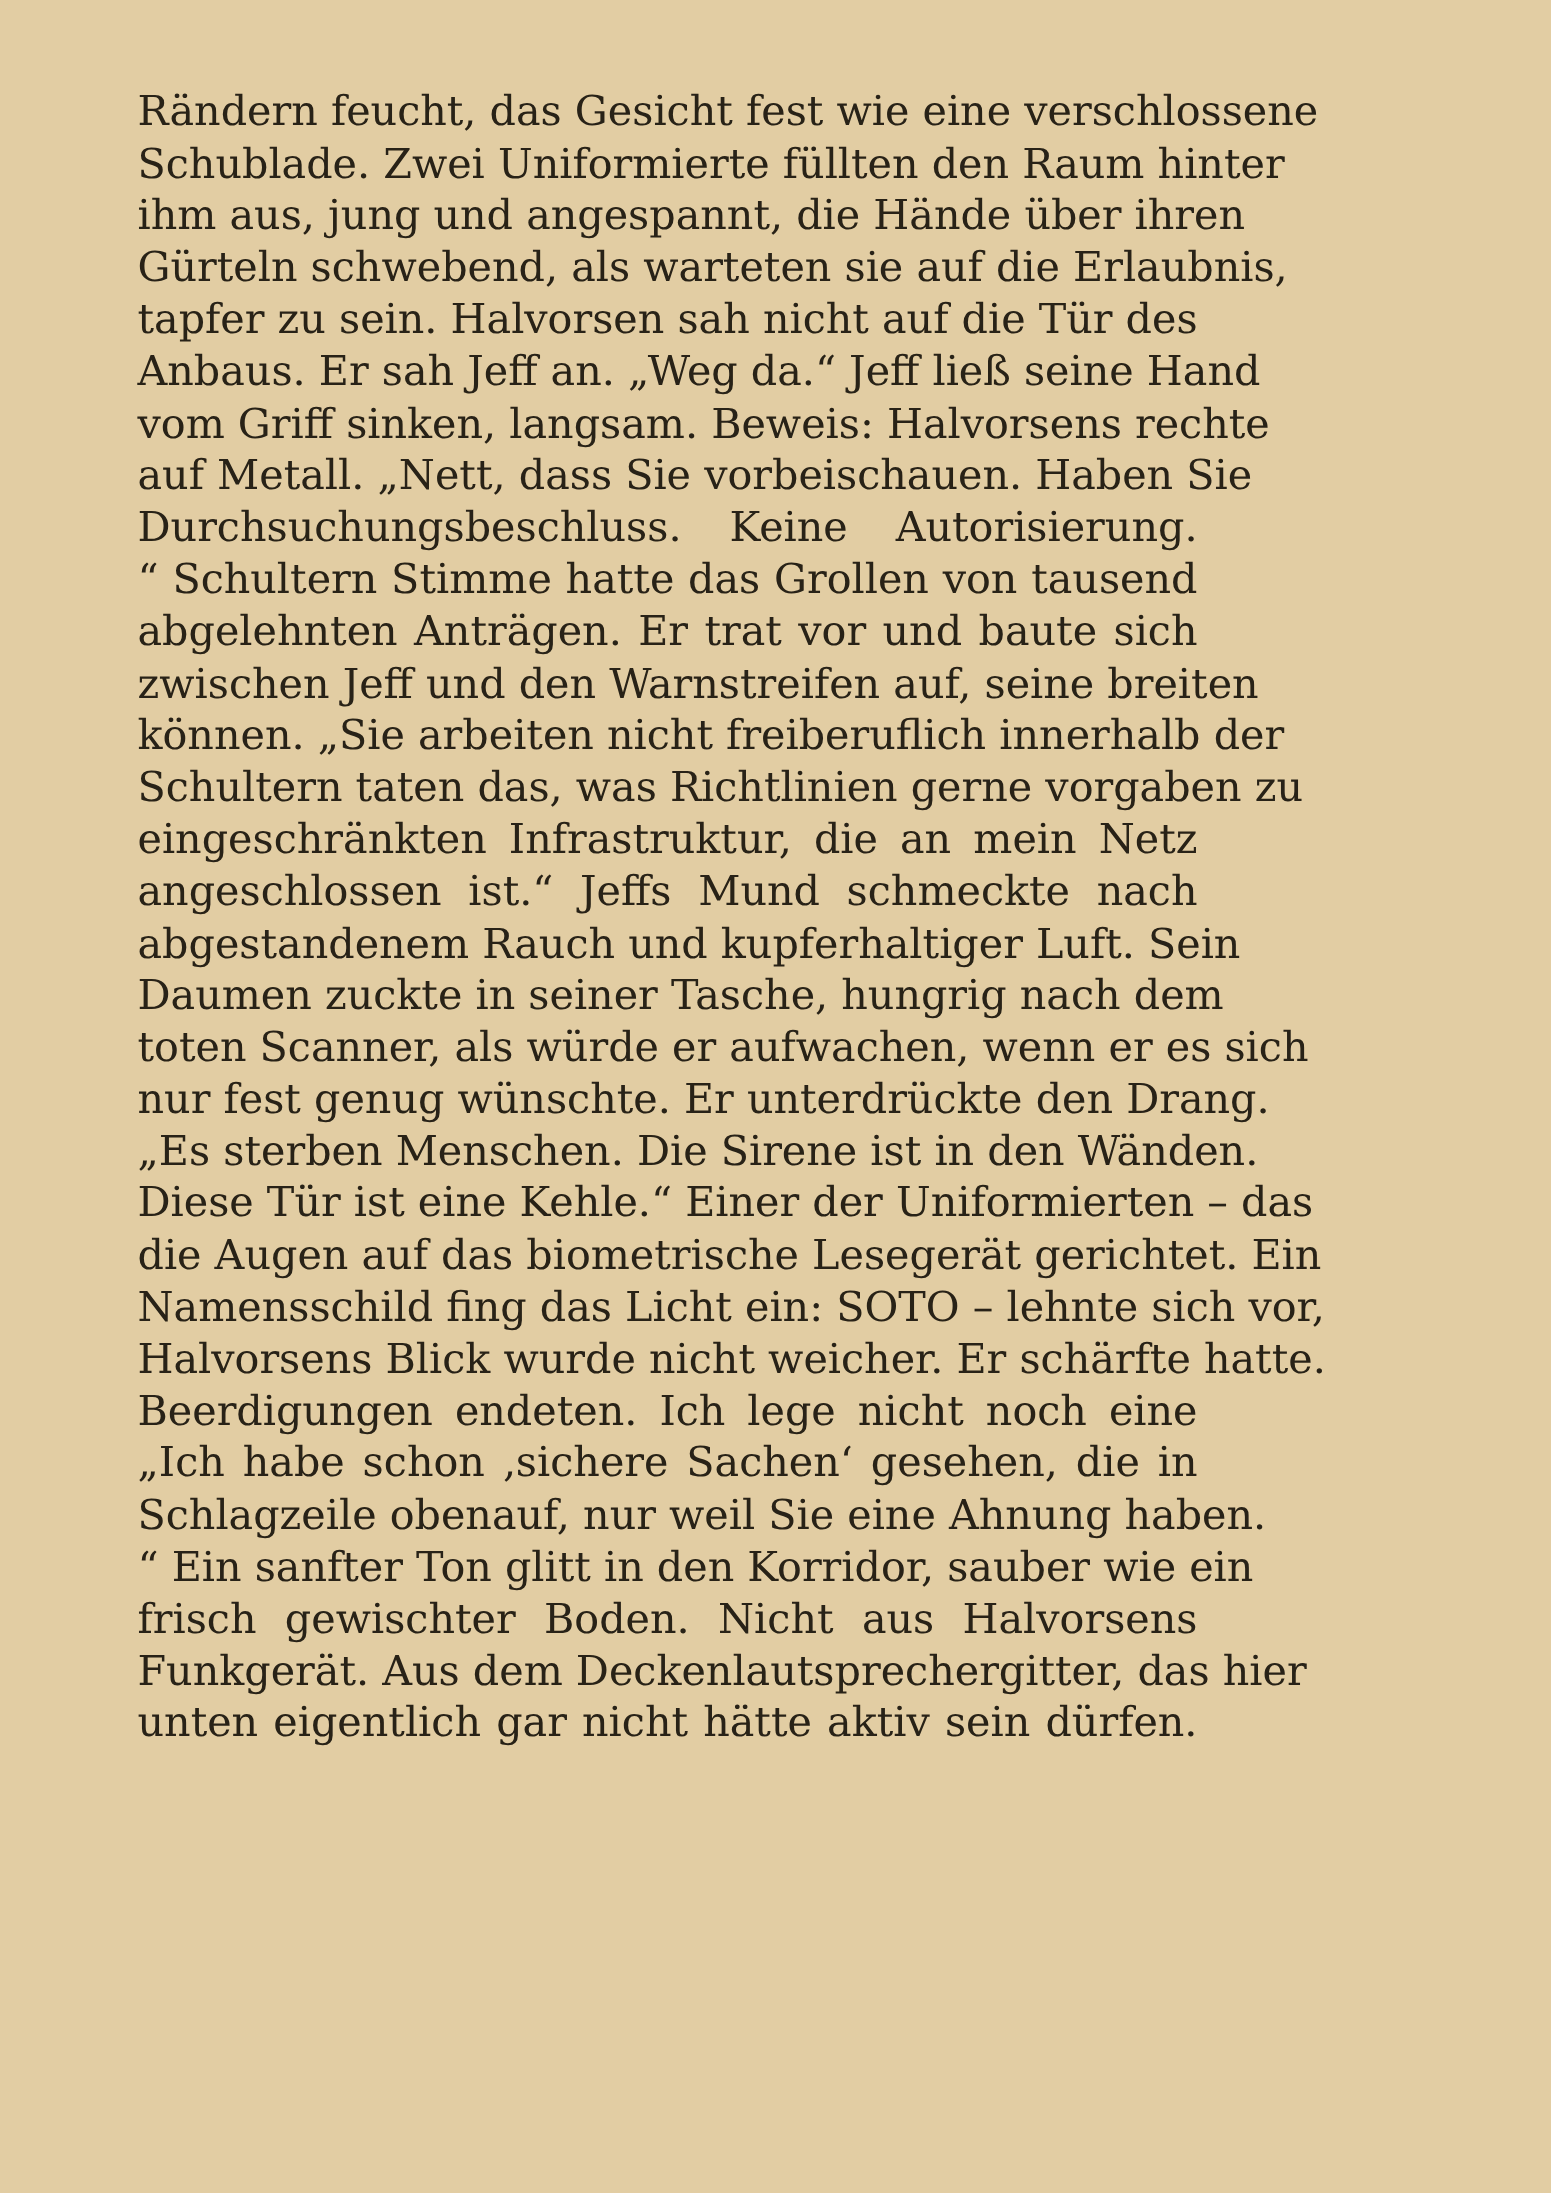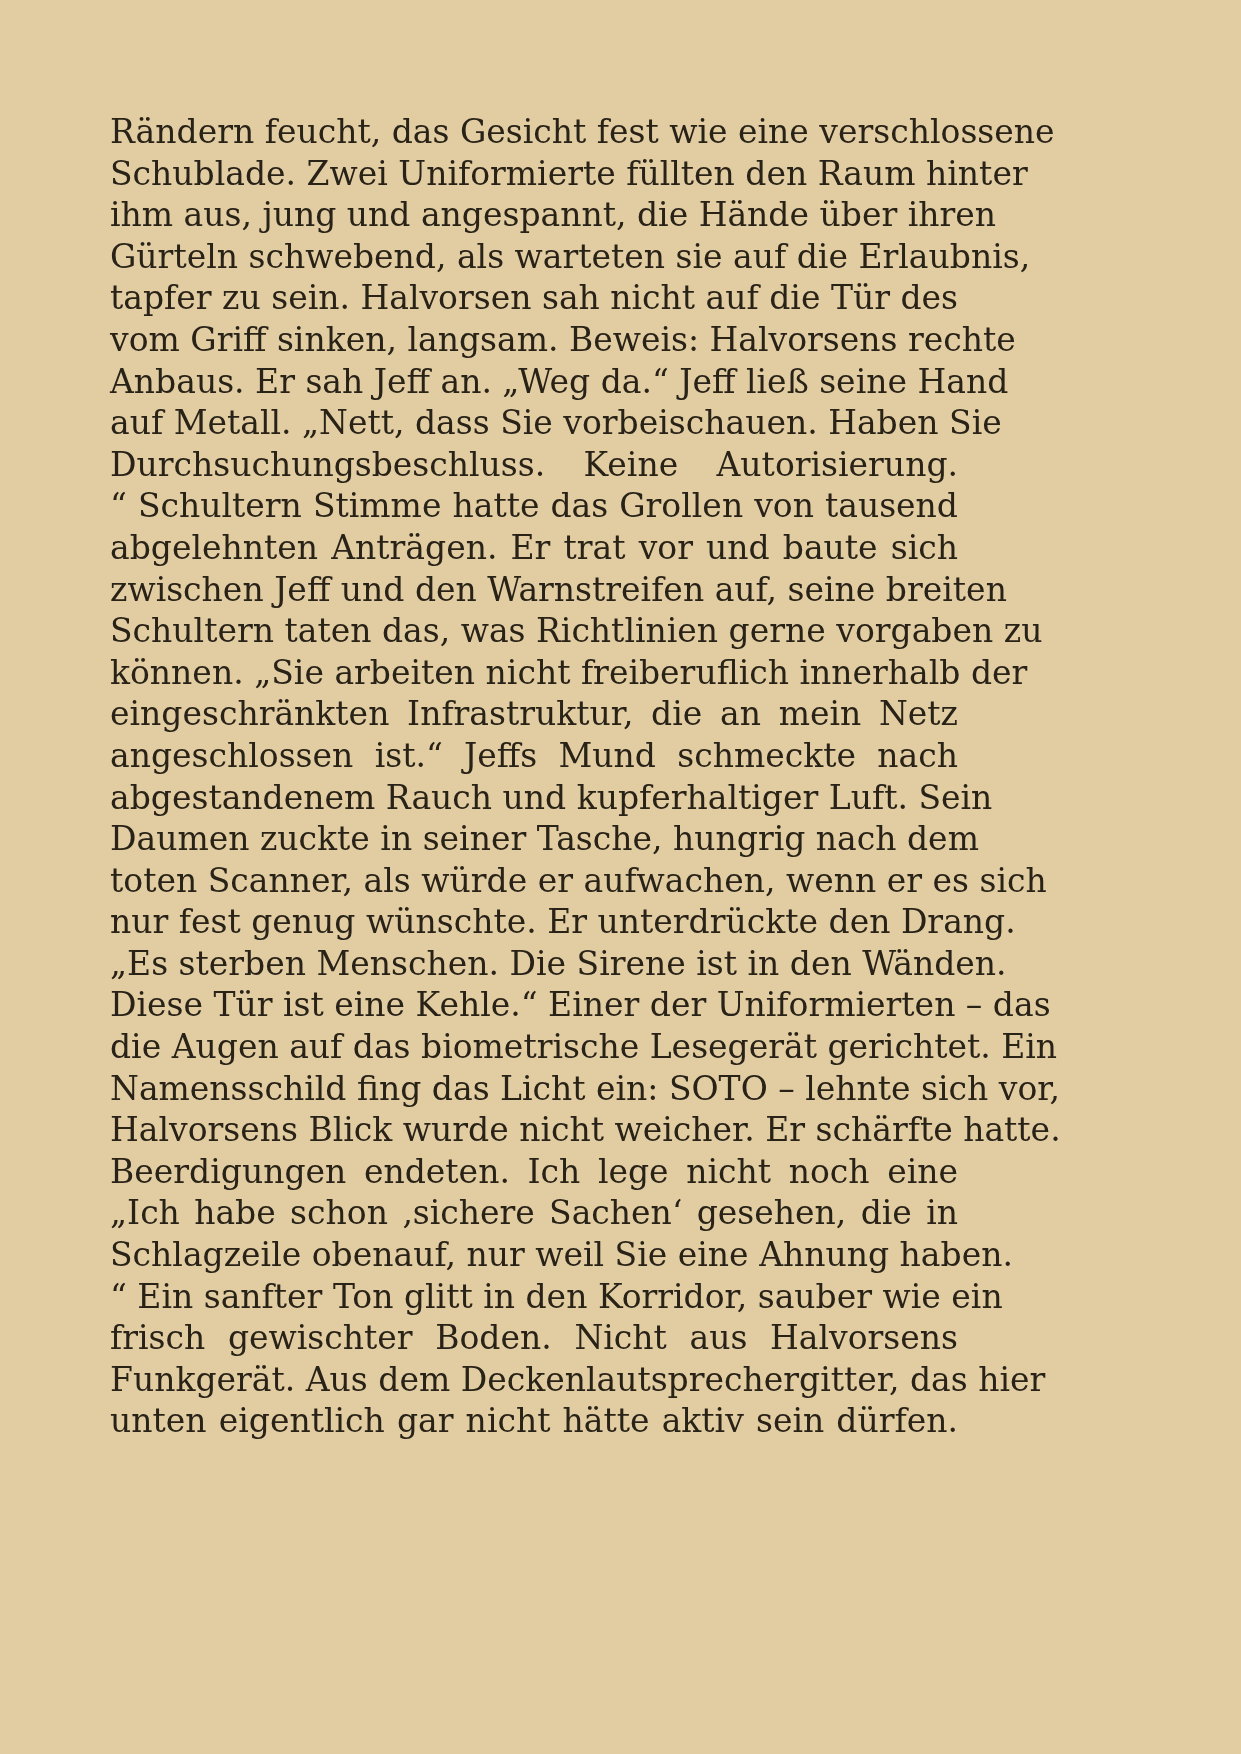--- a/index.html
+++ b/index.html
@@ -8,21 +8,21 @@
   }
   body {
     width: 1241px;
     height: 1754px;
     overflow: hidden;
   }
   .page {
     box-sizing: border-box;
     width: 1066px;
     height: 1754px;
-    padding: 111px 108px 0 110px;
+    padding: 68px 108px 0 110px;
   }
   .text-block {
     font-family: "DejaVu Serif", serif;
     font-size: 33px;
     line-height: 41.6px;
     font-weight: 500;
   }
   .line {
     text-align: justify;
     text-align-last: justify;
@@ -34,29 +34,29 @@
 </head>
 <body style="background: rgb(226, 205, 163);">
 
 <div class="page">
   <div class="text-block" id="text-block" style="color: rgb(40, 34, 23);">
       <div class="line">Rändern feucht, das Gesicht fest wie eine verschlossene</div>
       <div class="line">Schublade. Zwei Uniformierte füllten den Raum hinter</div>
       <div class="line">ihm aus, jung und angespannt, die Hände über ihren</div>
       <div class="line">Gürteln schwebend, als warteten sie auf die Erlaubnis,</div>
       <div class="line">tapfer zu sein. Halvorsen sah nicht auf die Tür des</div>
+      <div class="line">Anbaus. Er sah Jeff an. „Weg da.“ Jeff ließ seine Hand</div>
       <div class="line">vom Griff sinken, langsam. Beweis: Halvorsens rechte</div>
-      <div class="line">Anbaus. Er sah Jeff an. „Weg da.“ Jeff ließ seine Hand</div>
       <div class="line">auf Metall. „Nett, dass Sie vorbeischauen. Haben Sie</div>
       <div class="line">Durchsuchungsbeschluss. Keine Autorisierung.</div>
       <div class="line">“ Schultern Stimme hatte das Grollen von tausend</div>
       <div class="line">abgelehnten Anträgen. Er trat vor und baute sich</div>
       <div class="line">zwischen Jeff und den Warnstreifen auf, seine breiten</div>
+      <div class="line">können. „Sie arbeiten nicht freiberuflich innerhalb der</div>
       <div class="line">Schultern taten das, was Richtlinien gerne vorgaben zu</div>
-      <div class="line">können. „Sie arbeiten nicht freiberuflich innerhalb der</div>
       <div class="line">eingeschränkten Infrastruktur, die an mein Netz</div>
       <div class="line">angeschlossen ist.“ Jeffs Mund schmeckte nach</div>
       <div class="line">abgestandenem Rauch und kupferhaltiger Luft. Sein</div>
       <div class="line">Daumen zuckte in seiner Tasche, hungrig nach dem</div>
       <div class="line">toten Scanner, als würde er aufwachen, wenn er es sich</div>
       <div class="line">nur fest genug wünschte. Er unterdrückte den Drang.</div>
       <div class="line">„Es sterben Menschen. Die Sirene ist in den Wänden.</div>
       <div class="line">Diese Tür ist eine Kehle.“ Einer der Uniformierten – das</div>
       <div class="line">die Augen auf das biometrische Lesegerät gerichtet. Ein</div>
       <div class="line">Namensschild fing das Licht ein: SOTO – lehnte sich vor,</div>

